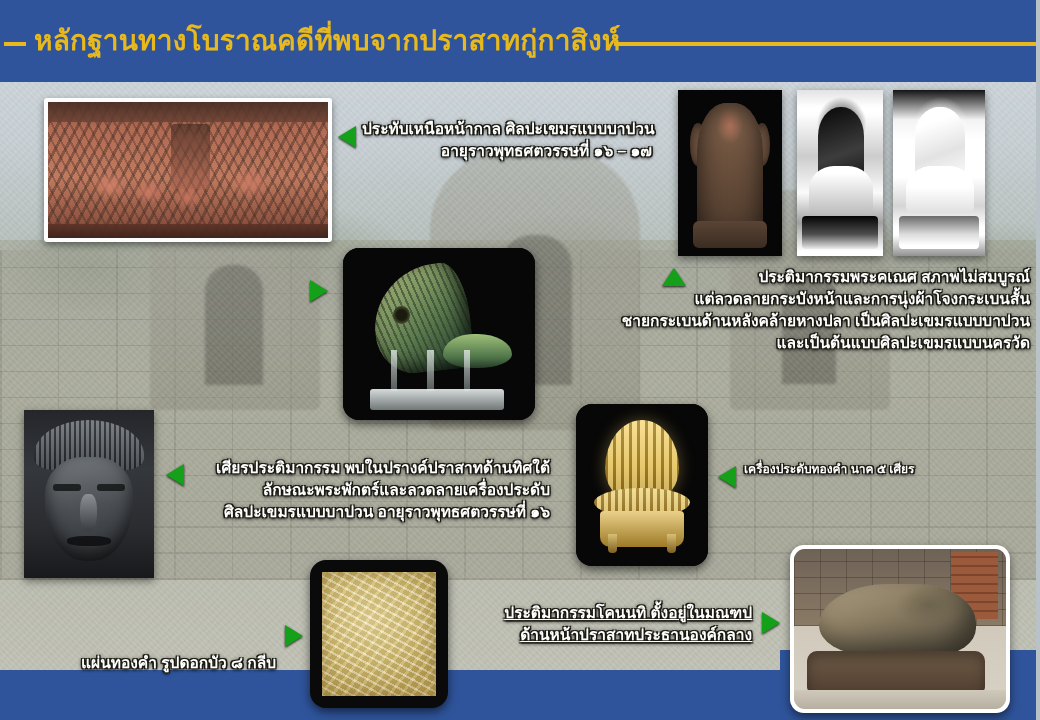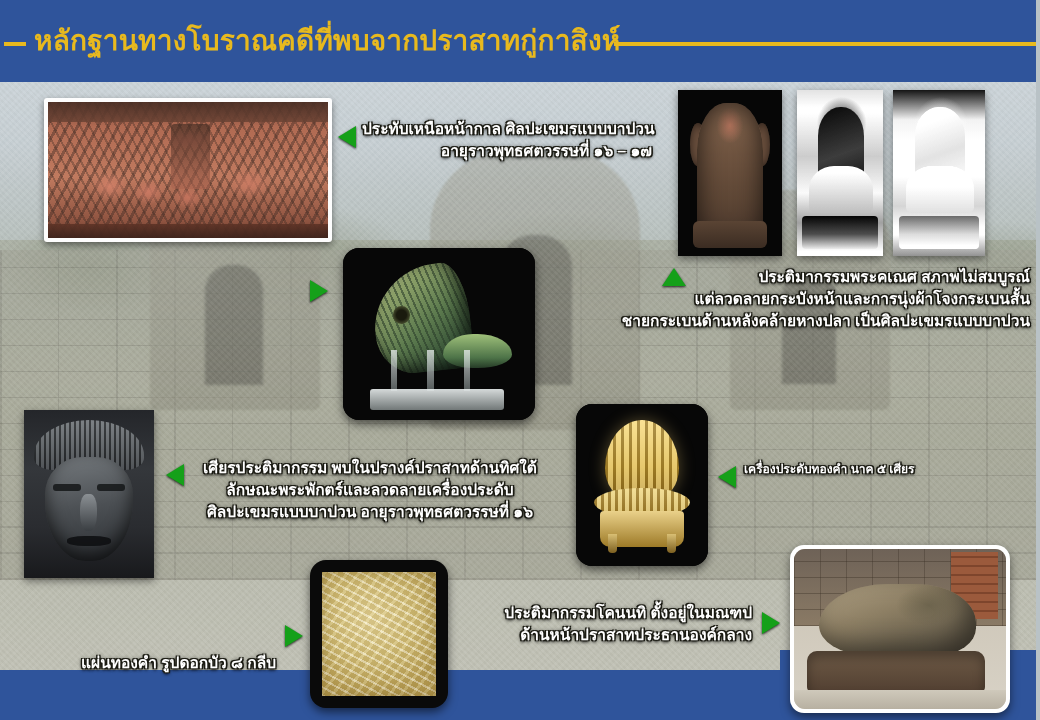--- a/index.html
+++ b/index.html
@@ -402,20 +402,21 @@
         <div class="plinth"></div>
       </div>
     </div>
   </div>
 
   <div class="tri up" style="left:662px;top:268px;"></div>
   <div class="caption" style="left:600px;top:266px;width:430px;font-size:15.5px;text-align:right;">
     <span class="line">ประติมากรรมพระคเณศ สภาพไม่สมบูรณ์</span>
     <span class="line">แต่ลวดลายกระบังหน้าและการนุ่งผ้าโจงกระเบนสั้น</span>
     <span class="line">ชายกระเบนด้านหลังคล้ายหางปลา เป็นศิลปะเขมรแบบบาปวน</span>
+    <span class="line">และเป็นต้นแบบศิลปะเขมรแบบนครวัด</span>
   </div>
 
   <div class="card black-round" style="left:343px;top:248px;width:192px;height:172px;">
     <div class="inner">
       <div class="art-naga">
         <div class="hood"></div>
         <div class="eye"></div>
         <div class="neck"></div>
         <div class="post p1"></div>
         <div class="post p2"></div>
@@ -434,21 +435,21 @@
         <div class="face"></div>
         <div class="brow l"></div>
         <div class="brow r"></div>
         <div class="nose"></div>
         <div class="mouth"></div>
       </div>
     </div>
   </div>
 
   <div class="tri left" style="left:166px;top:464px;"></div>
-  <div class="caption" style="left:190px;top:457px;width:360px;font-size:15.5px;text-align:center;">
+  <div class="caption" style="left:190px;top:457px;width:360px;font-size:15.5px;text-align:right;">
     <span class="line">เศียรประติมากรรม พบในปรางค์ปราสาทด้านทิศใต้</span>
     <span class="line">ลักษณะพระพักตร์และลวดลายเครื่องประดับ</span>
     <span class="line">ศิลปะเขมรแบบบาปวน อายุราวพุทธศตวรรษที่ ๑๖</span>
   </div>
 
   <div class="card black-round" style="left:576px;top:404px;width:132px;height:162px;">
     <div class="inner">
       <div class="art-gold-naga">
         <div class="fan"></div>
         <div class="coil"></div>
@@ -481,18 +482,18 @@
         <div class="backwall"></div>
         <div class="brick"></div>
         <div class="bull"></div>
         <div class="base"></div>
         <div class="ground"></div>
       </div>
     </div>
   </div>
 
   <div class="tri right" style="left:762px;top:612px;"></div>
-  <div class="caption" style="left:480px;top:602px;width:272px;font-size:15.5px;text-align:right;">
+  <div class="caption" style="left:480px;top:602px;width:272px;font-size:15.5px;text-align:right;text-decoration:underline;">
     <span class="line">ประติมากรรมโคนนทิ ตั้งอยู่ในมณฑป</span>
     <span class="line">ด้านหน้าปราสาทประธานองค์กลาง</span>
   </div>
 
 </div>
 
 </body></html>

